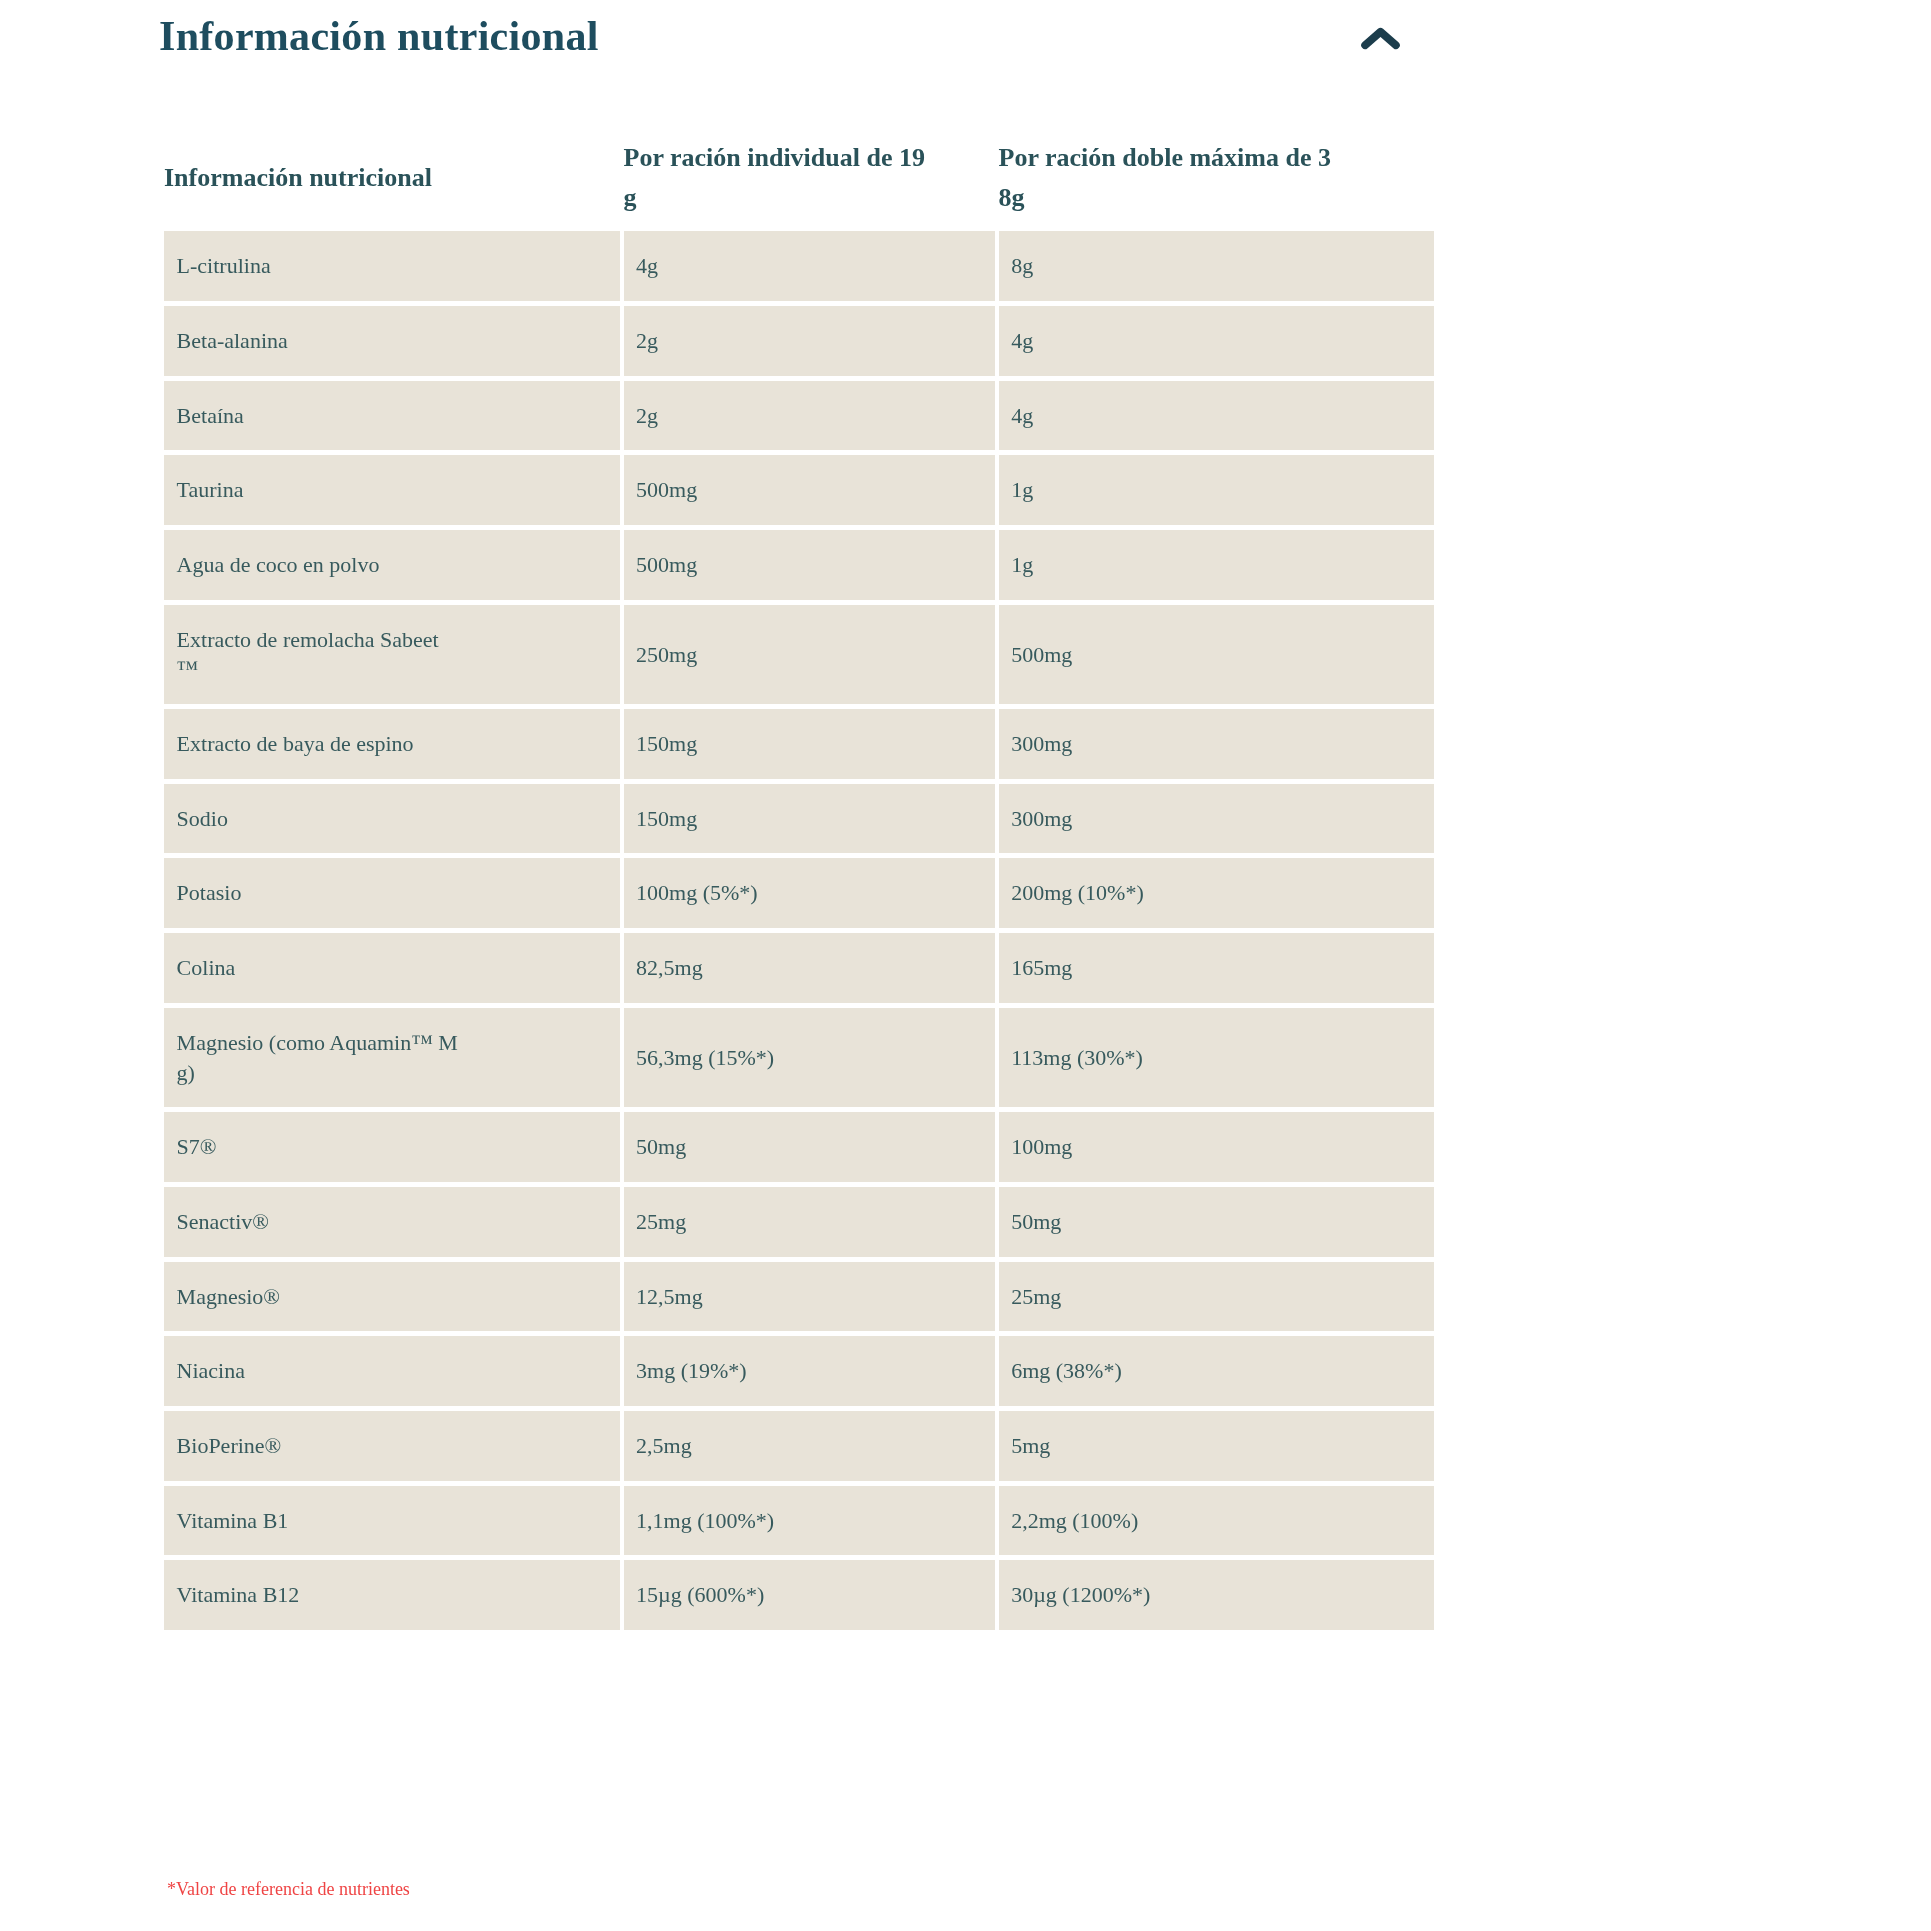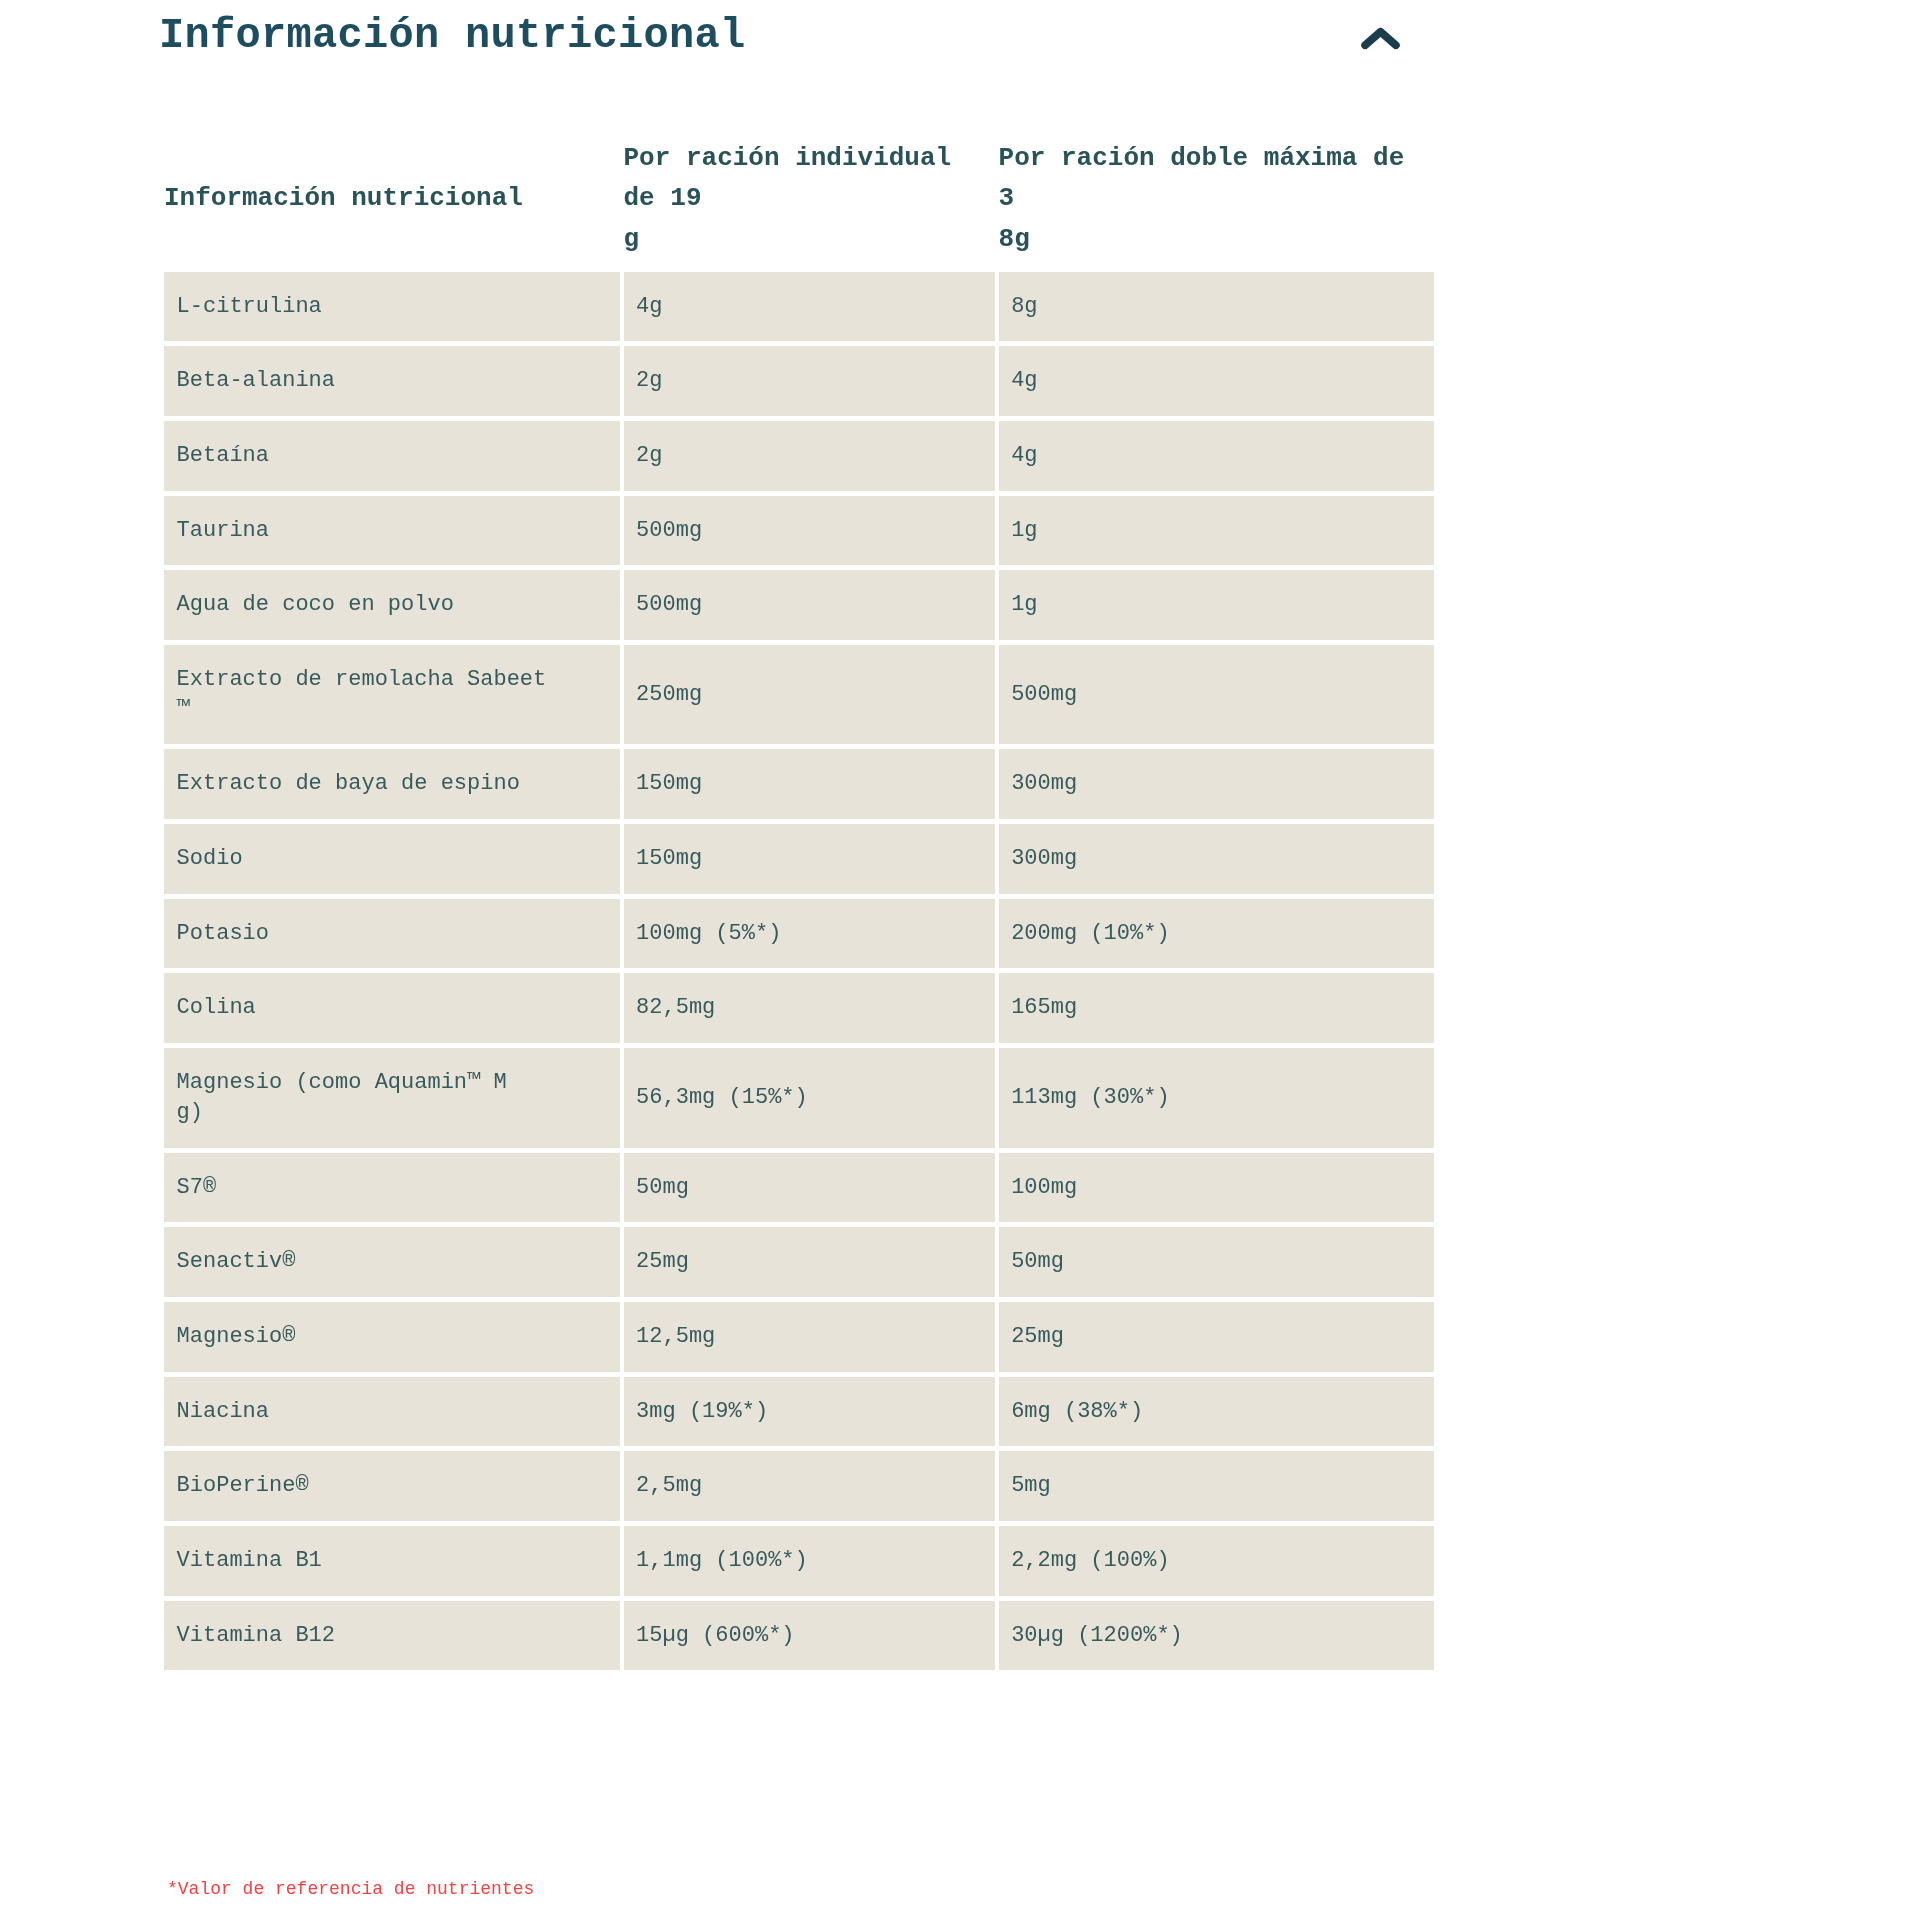--- a/index.html
+++ b/index.html
@@ -9,21 +9,21 @@
     --page-bg:#ffffff;
     --logo-black:#0d0d0d;
     --logo-gray:#9b9b9b;
   }
   *{margin:0;padding:0;box-sizing:border-box;}
   html,body{background:#fff;}
   .page{
     position:relative;
     width:1652px;height:1931px;
     background:var(--page-bg);
-    font-family:Liberation Mono, monospace;
+    font-family:Liberation Serif, serif;
     overflow:hidden;
   }
   
   .section-header{
     position:absolute;left:159px;top:11.6px;width:1279px;
     display:flex;justify-content:space-between;align-items:flex-start;
   }
   .section-title{
     font-size:42px;font-weight:600;color:var(--title-text);
     letter-spacing:0.3px;

